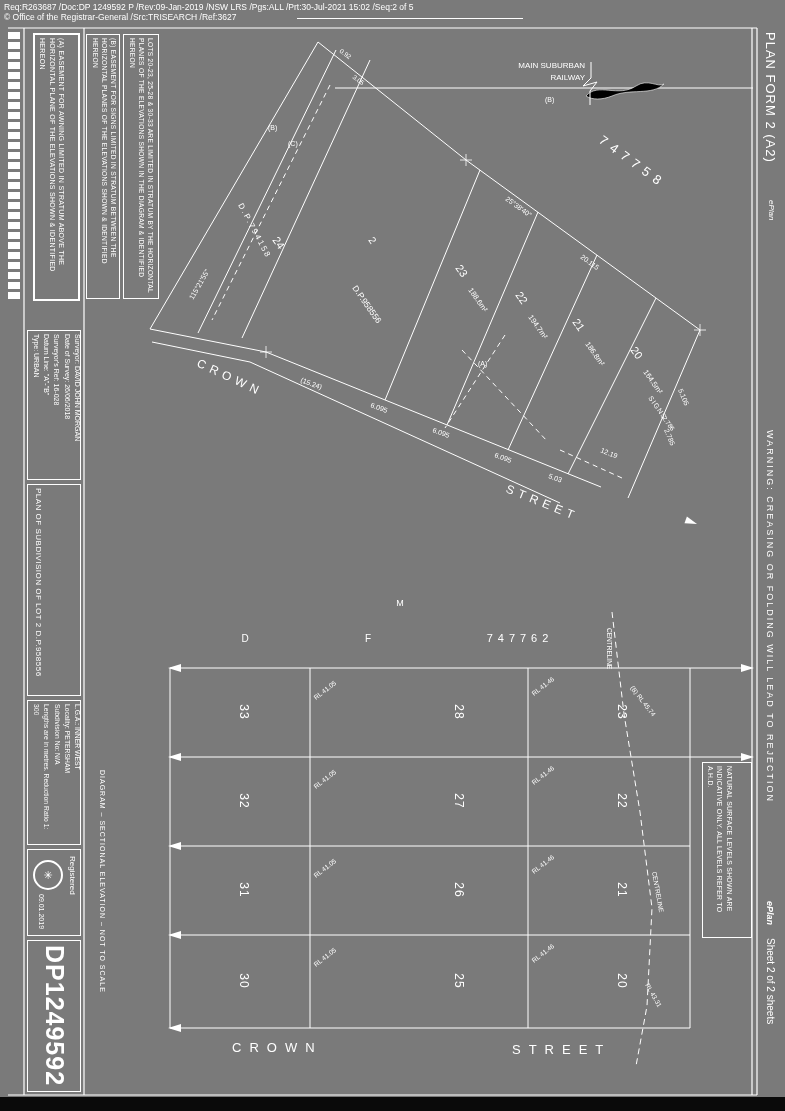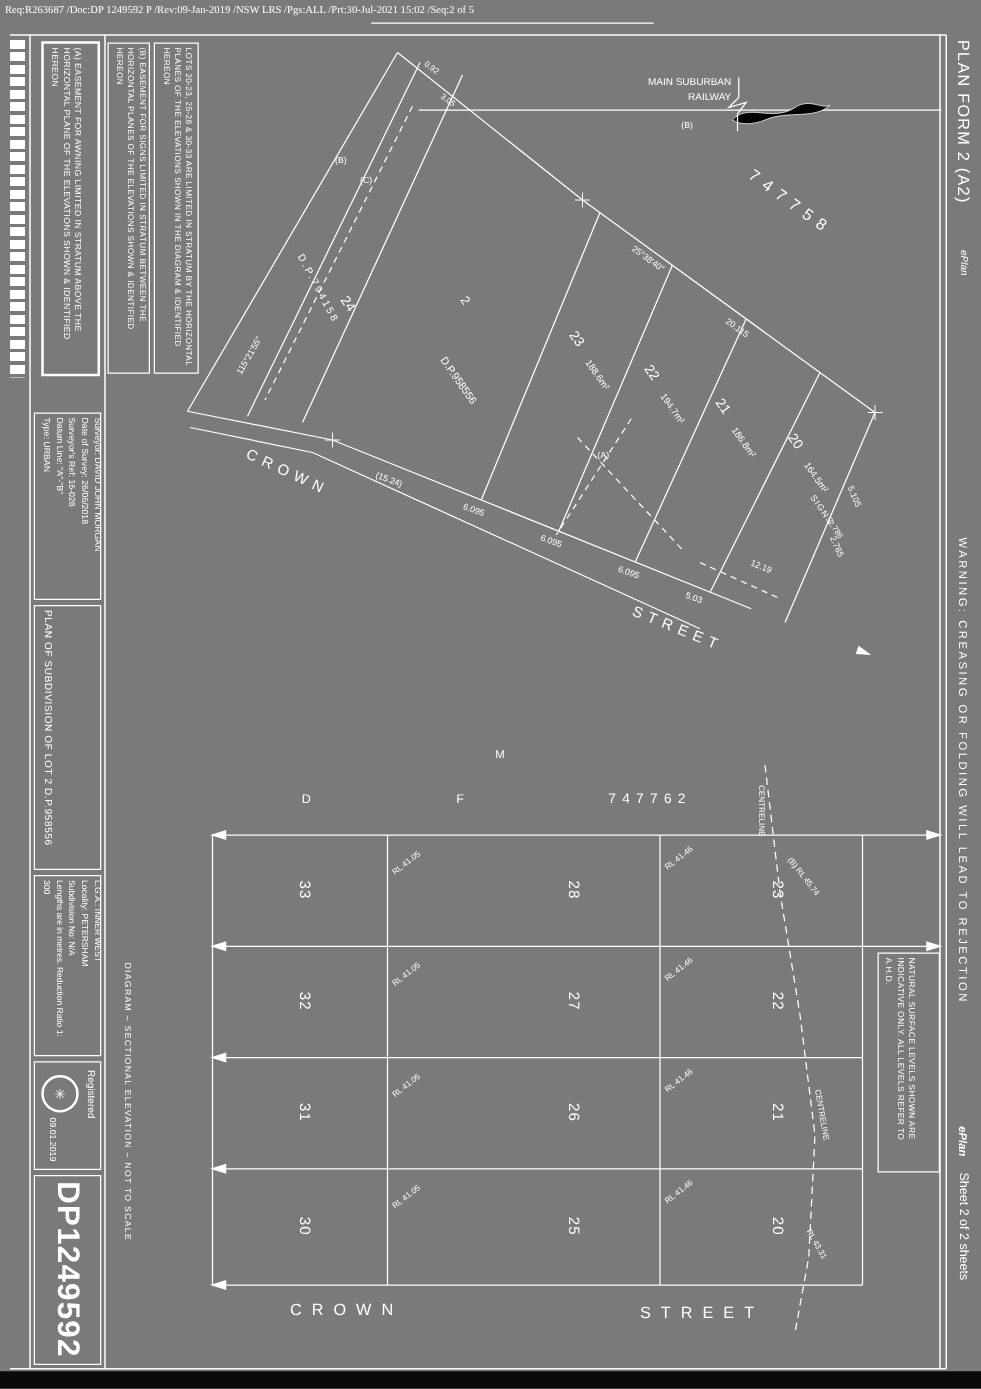--- a/index.html
+++ b/index.html
@@ -1,36 +1,37 @@
 <!DOCTYPE html>
 <html><head>
 <meta charset="utf-8">
 <style>
   html,body{margin:0;padding:0;background:#4a4a4a;}
   #page{position:relative;width:785px;height:1111px;background:#7a7a7a;overflow:hidden;
         font-family:"Liberation Sans",sans-serif;color:#fff;}
-  .mono{font-family:Liberation Serif, serif;}
+  .mono{font-family:Liberation Sans, sans-serif;}
   .abs{position:absolute;}
   .box{position:absolute;border:1px solid #fff;box-sizing:border-box;background:transparent;}
   .vtext{writing-mode:vertical-rl;text-orientation:mixed;}
   .panel-text{writing-mode:vertical-rl;text-orientation:mixed;font-size:7px;line-height:1.35;
               letter-spacing:.3px;padding:3px;height:100%;box-sizing:border-box;}
   .edge{position:absolute;writing-mode:vertical-rl;text-orientation:mixed;color:#fff;}
   svg text{fill:#fff;font-family:"Liberation Sans",sans-serif;}
   .seal{position:absolute;width:26px;height:26px;border:2px solid #fff;border-radius:50%;
         display:flex;align-items:center;justify-content:center;font-size:11px;}
   .scalebar{position:absolute;background:repeating-linear-gradient(to bottom,#fff 0 7px,transparent 7px 10px);}
 </style>
 </head>
 <body>
 
 <div id="page">
 
   <div class="abs mono" style="left:4px;top:2px;font-size:8.5px;line-height:10px;white-space:nowrap;">
     <div>Req:R263687 /Doc:DP 1249592 P /Rev:09-Jan-2019 /NSW LRS /Pgs:ALL /Prt:30-Jul-2021 15:02 /Seq:2 of 5</div>
+    <div>© Office of the Registrar-General /Src:TRISEARCH /Ref:3627</div>
   </div>
   <div class="abs" style="left:297px;top:18px;width:226px;height:1px;background:#fff;"></div>
 
   <div class="scalebar" style="left:8px;top:32px;width:12px;height:270px;"></div>
 
   <div class="box" style="left:33px;top:33px;width:47px;height:268px;border-width:2px;">
     <div class="panel-text">(A) EASEMENT FOR AWNING LIMITED IN STRATUM ABOVE THE HORIZONTAL PLANE OF THE ELEVATIONS SHOWN &amp; IDENTIFIED HEREON</div>
   </div>
   <div class="box" style="left:86px;top:34px;width:34px;height:265px;">
     <div class="panel-text" style="font-size:6.6px;">(B) EASEMENT FOR SIGNS LIMITED IN STRATUM BETWEEN THE HORIZONTAL PLANES OF THE ELEVATIONS SHOWN &amp; IDENTIFIED HEREON</div>

